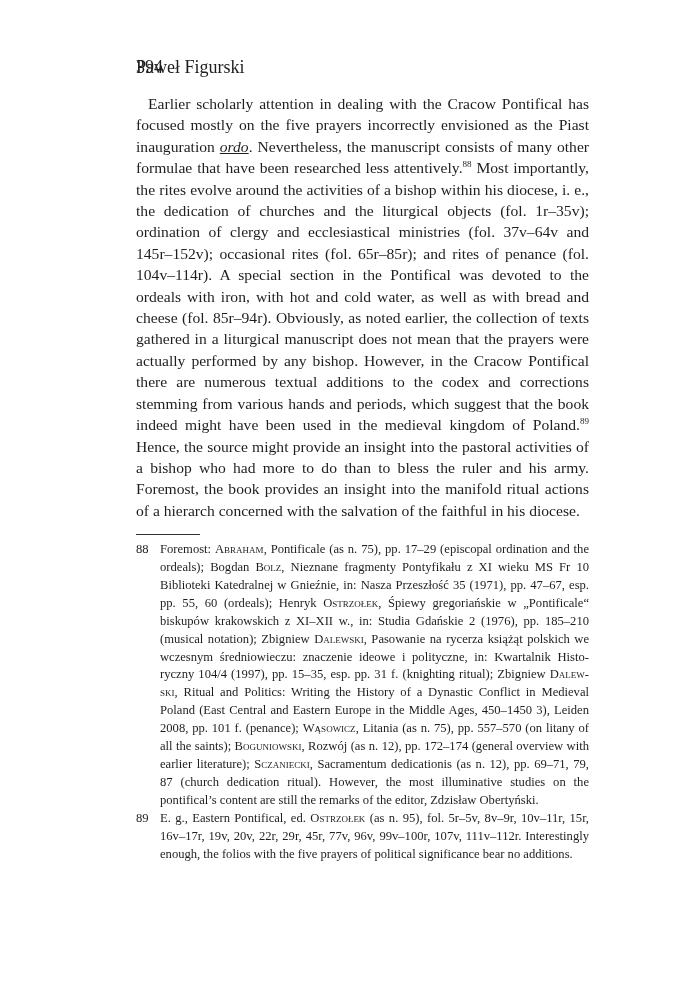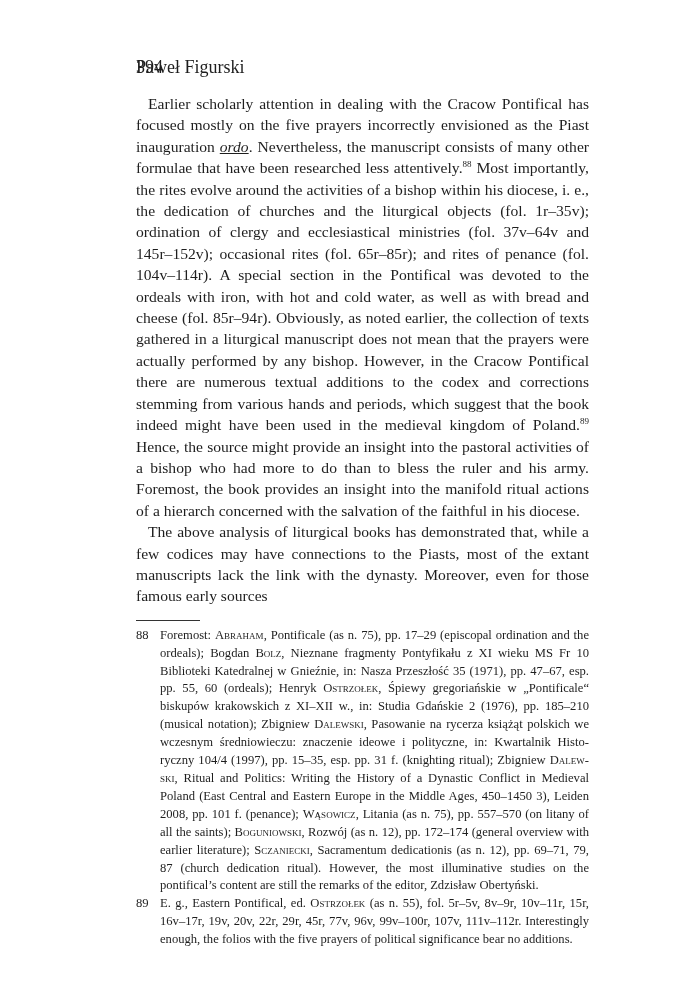--- a/index.html
+++ b/index.html
@@ -88,22 +88,21 @@
 <body>
 
 <div class="page">
   <div class="running-head">
     <span class="page-number">394</span>
     <span class="running-title">Paweł Figurski</span>
   </div>
 
   <div class="body-text" id="body-text">
       <p><span>Earlier scholarly attention in dealing with the Cracow Pontifical has focused mostly on the five prayers incorrectly envisioned as the Piast inauguration </span><em>ordo</em><span>. Nevertheless, the manuscript consists of many other formulae that have been researched less attentively.</span><sup class="fn">88</sup><span> Most importantly, the rites evolve around the activities of a bishop within his diocese, i. e., the dedication of churches and the liturgical objects (fol. 1r–35v); ordination of clergy and ecclesiasti­cal ministries (fol. 37v–64v and 145r–152v); occasional rites (fol. 65r–85r); and rites of penance (fol. 104v–114r). A special section in the Pontifical was devoted to the ordeals with iron, with hot and cold water, as well as with bread and cheese (fol. 85r–94r). Obviously, as noted earlier, the collection of texts gathered in a liturgical manuscript does not mean that the prayers were actually performed by any bishop. However, in the Cracow Pontifical there are numerous textual additions to the codex and corrections stemming from various hands and periods, which suggest that the book indeed might have been used in the medieval kingdom of Poland.</span><sup class="fn">89</sup><span> Hence, the source might provide an insight into the pastoral activities of a bishop who had more to do than to bless the ruler and his army. Foremost, the book provides an insight into the manifold ritual actions of a hierarch concerned with the salvation of the faithful in his diocese.</span></p>
-      <p><span>The above analysis of liturgical books has demonstrated that, while a few codices may have connections to the Piasts, most of the extant manuscripts lack the link with the dynasty. Moreover, even for those famous early sources</span></p>
     </div>
 
   <div class="footnote-rule"></div>
 
   <div class="footnotes" id="footnotes">
       <div class="footnote"><span class="footnote-num">88</span><span>Foremost: </span><span class="sc">Abraham</span><span>, Pontificale (as n. 75), pp. 17–29 (episcopal ordination and the ordeals); Bogdan </span><span class="sc">Bolz</span><span>, Nieznane fragmenty Pontyfikału z XI wieku MS Fr 10 Biblioteki Katedralnej w Gnieźnie, in: Nasza Przeszłość 35 (1971), pp. 47–67, esp. pp. 55, 60 (ordeals); Henryk </span><span class="sc">Ostrzołek</span><span>, Śpiewy gregoriańskie w „Pontificale“ biskupów krakowskich z XI–XII w., in: Studia Gdańskie 2 (1976), pp. 185–210 (musical notation); Zbigniew </span><span class="sc">Dalewski</span><span>, Pasowanie na rycerza książąt polskich we wczesnym średniowieczu: znaczenie ideowe i polityczne, in: Kwartalnik Histo­ryczny 104/4 (1997), pp. 15–35, esp. pp. 31 f. (knighting ritual); Zbigniew </span><span class="sc">Dalew­ski</span><span>, Ritual and Politics: Writing the History of a Dynastic Conflict in Medieval Poland (East Central and Eastern Europe in the Middle Ages, 450–1450 3), Leiden 2008, pp. 101 f. (penance); </span><span class="sc">Wąsowicz</span><span>, Litania (as n. 75), pp. 557–570 (on litany of all the saints); </span><span class="sc">Boguniowski</span><span>, Rozwój (as n. 12), pp. 172–174 (general overview with earlier literature); </span><span class="sc">Sczaniecki</span><span>, Sacramentum dedicationis (as n. 12), pp. 69–71, 79, 87 (church dedication ritual). However, the most illuminative studies on the pontifical’s content are still the remarks of the editor, Zdzisław Obertyński.</span></div>
-      <div class="footnote"><span class="footnote-num">89</span><span>E. g., Eastern Pontifical, ed. </span><span class="sc">Ostrzołek</span><span> (as n. 55), fol. 5r–5v, 8v–9r, 10v–11r, 15r, 16v–17r, 19v, 20v, 22r, 29r, 45r, 77v, 96v, 99v–100r, 107v, 111v–112r. Interestingly enough, the folios with the five prayers of political significance bear no additions.</span></div>
+      <div class="footnote"><span class="footnote-num">89</span><span>E. g., Eastern Pontifical, ed. </span><span class="sc">Ostrzołek</span><span> (as n. 95), fol. 5r–5v, 8v–9r, 10v–11r, 15r, 16v–17r, 19v, 20v, 22r, 29r, 45r, 77v, 96v, 99v–100r, 107v, 111v–112r. Interestingly enough, the folios with the five prayers of political significance bear no additions.</span></div>
     </div>
 </div>
 
 </body></html>

